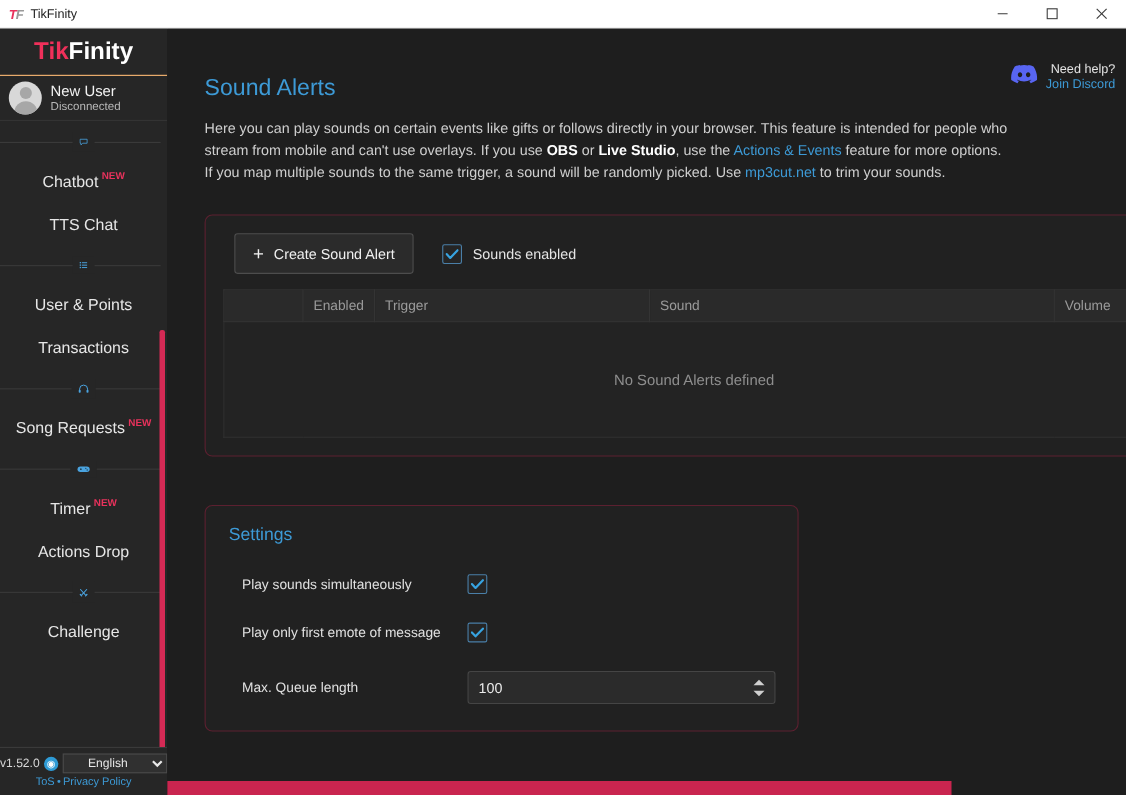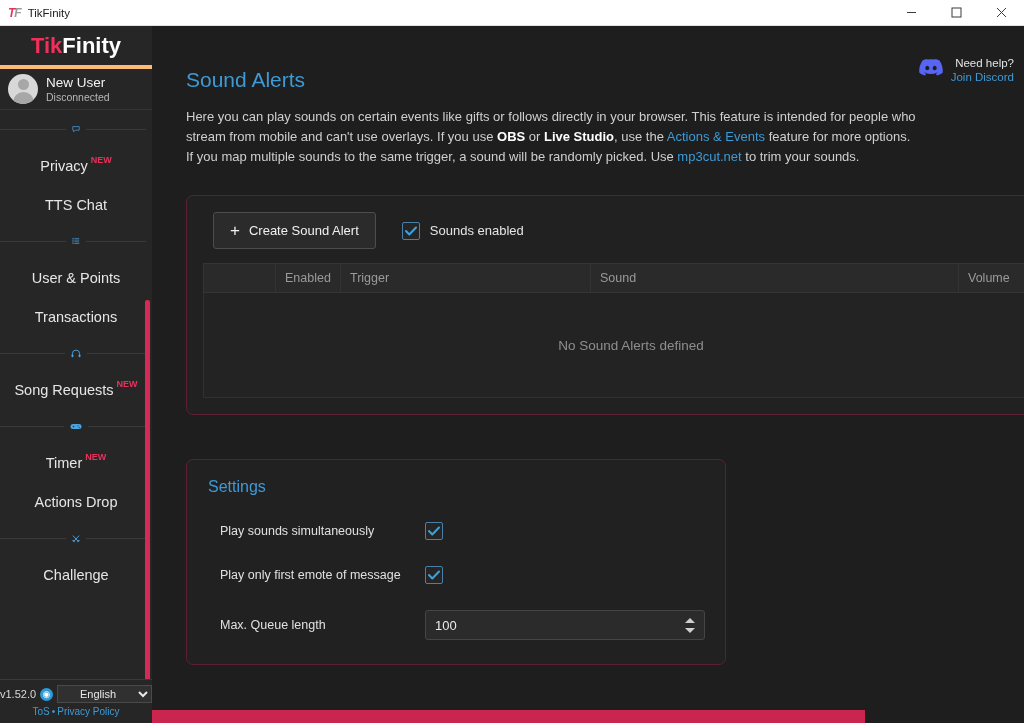--- a/index.html
+++ b/index.html
@@ -34,21 +34,21 @@
   .app { display: flex; height: 697px; }
 
   
   .sidebar {
     width: 152px; background: #262626; position: relative;
     display: flex; flex-direction: column; flex: none;
   }
   .brand {
     height: 43px; display: flex; align-items: center;
     justify-content: center; font-size: 22px; font-weight: bold;
-    border-bottom: 4px solid #fdba74;
+    border-bottom: 1px solid #fdba74;
   }
   .brand .tik { color: #f0305a; }
   .brand .finity { color: #ffffff; }
   .user {
     height: 41px; display: flex; align-items: center;
     padding-left: 8px; border-bottom: 1px solid #333;
   }
   .avatar {
     width: 30px; height: 30px; border-radius: 50%;
     background: #d8d8d8; position: relative; overflow: hidden;
@@ -266,21 +266,21 @@
     </div>
 
     <div class="navscroll">
 
       <div class="sec-icon">
         <svg width="20" height="18" viewBox="0 0 20 18" fill="none" stroke="#4aa3df" stroke-width="1.8">
           <path d="M2 3h16v9H8l-4 4v-4H2z"></path>
         </svg>
       </div>
       <div class="nav-item">
-        <span>Privacy</span>
+        <span>Chatbot</span>
         <span class="badge-new">NEW</span>
       </div>
       <div class="nav-item">
         <span>TTS Chat</span>
       </div>
 
       <div class="sec-icon">
         <svg width="20" height="16" viewBox="0 0 20 16" fill="#4aa3df">
           <rect x="1" y="1" width="3" height="3"></rect>
             <rect x="6" y="1.5" width="12" height="2.2"></rect>

